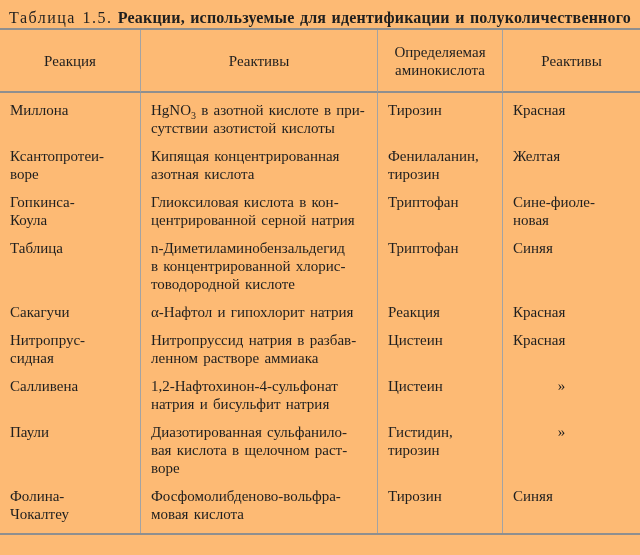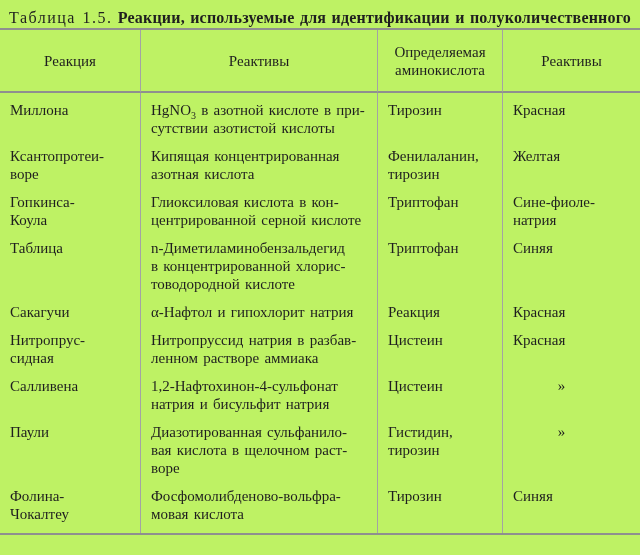--- a/index.html
+++ b/index.html
@@ -4,21 +4,21 @@
 <style>
   html, body {
     margin: 0;
     padding: 0;
     background: #ffffff;
   }
   .page {
     position: relative;
     width: 640px;
     height: 555px;
-    background: #bef264;
+    background: #fdba74;
     font-family: "Liberation Serif", "DejaVu Serif", serif;
     color: #1f1f1f;
     overflow: hidden;
     box-sizing: border-box;
     padding-top: 8px;
   }
 
   
   .caption {
     padding: 0 9px;
@@ -115,24 +115,24 @@
 азотная кислота</div>
       <div class="cell v-line">Фенилаланин,
 тирозин</div>
       <div class="cell v-line">Желтая</div>
     </div>
 
     <div class="row">
       <div class="cell">Гопкинса-
 Коула</div>
       <div class="cell v-line">Глиоксиловая кислота в кон-
-центрированной серной кислоте</div>
+центрированной серной натрия</div>
       <div class="cell v-line">Триптофан</div>
       <div class="cell v-line">Сине-фиоле-
-натрия</div>
+новая</div>
     </div>
 
     <div class="row">
       <div class="cell">Таблица</div>
       <div class="cell v-line">n-Диметиламинобензальдегид
 в концентрированной хлорис-
 товодородной кислоте</div>
       <div class="cell v-line">Триптофан</div>
       <div class="cell v-line">Синяя</div>
     </div>

